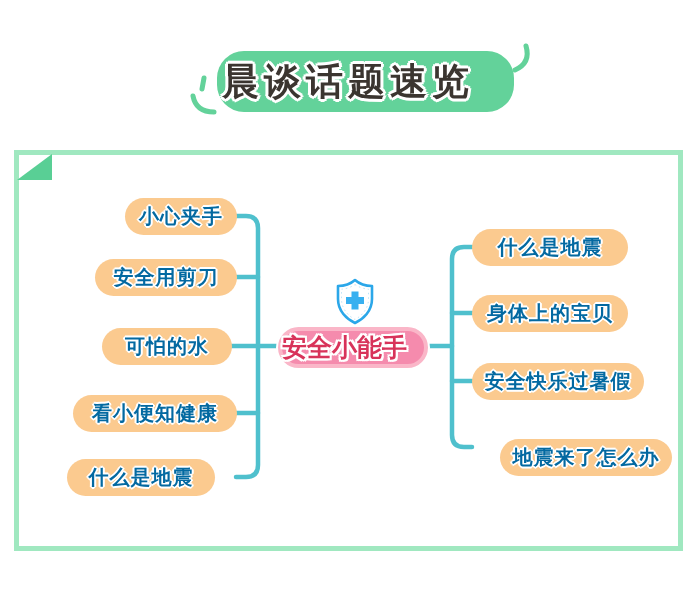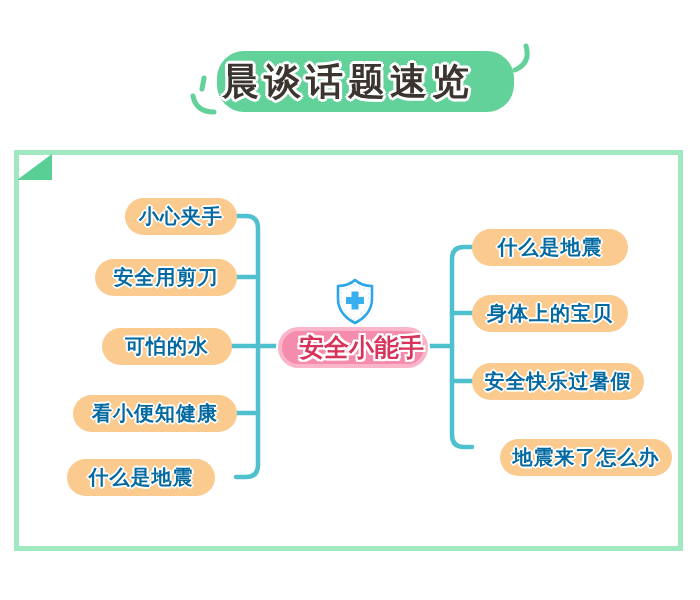--- a/index.html
+++ b/index.html
@@ -36,21 +36,21 @@
     display:flex;align-items:center;justify-content:center;
     font-size:20px;color:#0369a1;letter-spacing:1px;
     text-shadow:
       -2px 0 0 #fff, 2px 0 0 #fff, 0 -2px 0 #fff, 0 2px 0 #fff,
       -1px -1px 0 #fff, 1px -1px 0 #fff, -1px 1px 0 #fff, 1px 1px 0 #fff;
   }
   .center-pill{
     position:absolute;z-index:3;left:278px;top:327px;width:150px;height:41px;
     box-sizing:border-box;background:#F58BAD;border:4px solid #FAB6C8;
     border-radius:22px;box-shadow:0 0 0 2px #ffffff;
-    display:flex;align-items:center;justify-content:flex-end;
+    display:flex;align-items:center;justify-content:flex-start;
     font-size:25px;color:#D8335A;
     text-shadow:
       -2px 0 0 #fff, 2px 0 0 #fff, 0 -2px 0 #fff, 0 2px 0 #fff,
       -2px -2px 0 #fff, 2px -2px 0 #fff, -2px 2px 0 #fff, 2px 2px 0 #fff;
   }
   .shield{position:absolute;left:335px;top:278px;z-index:3;}
 </style>
 </head>
 <body>
 

